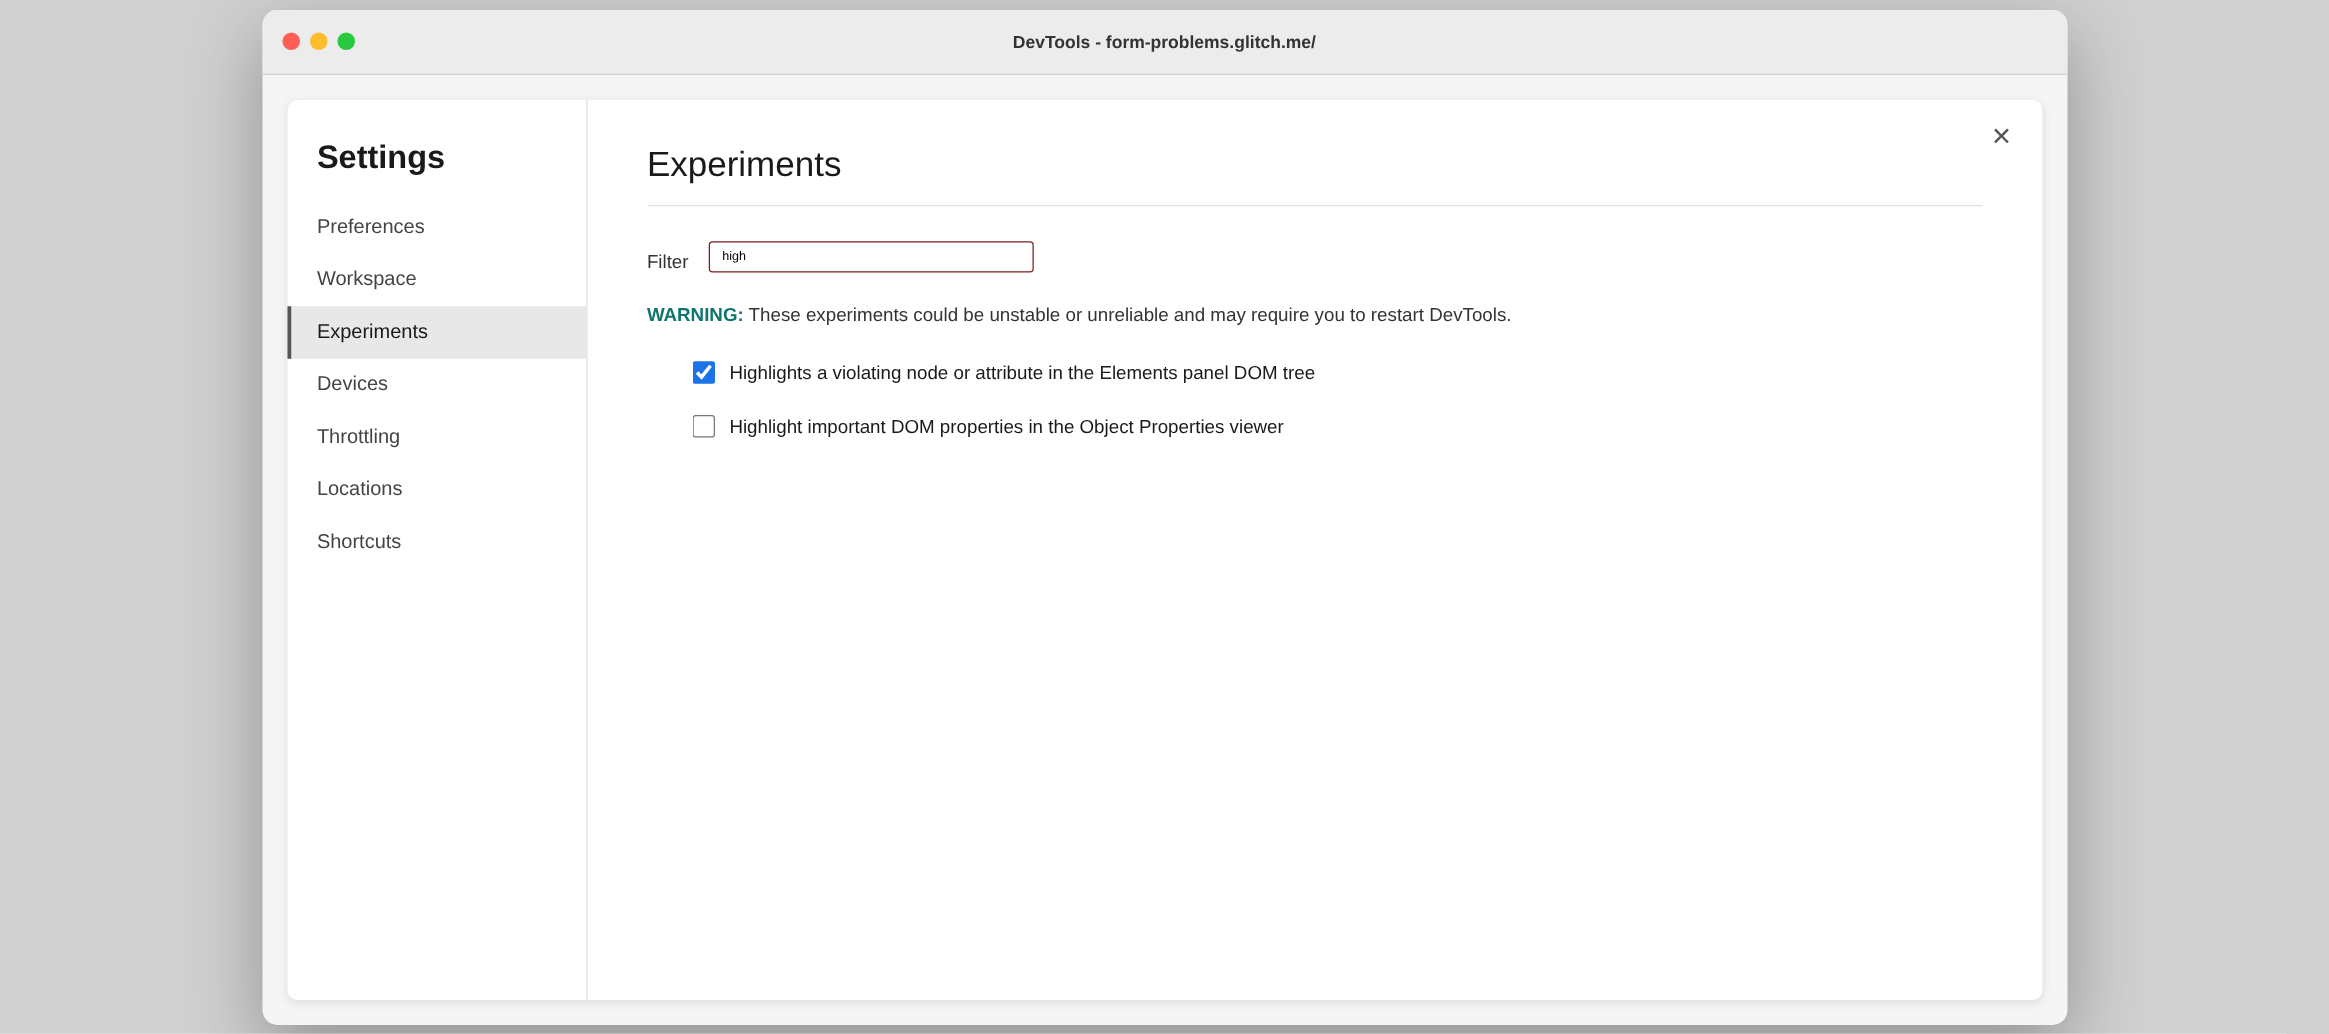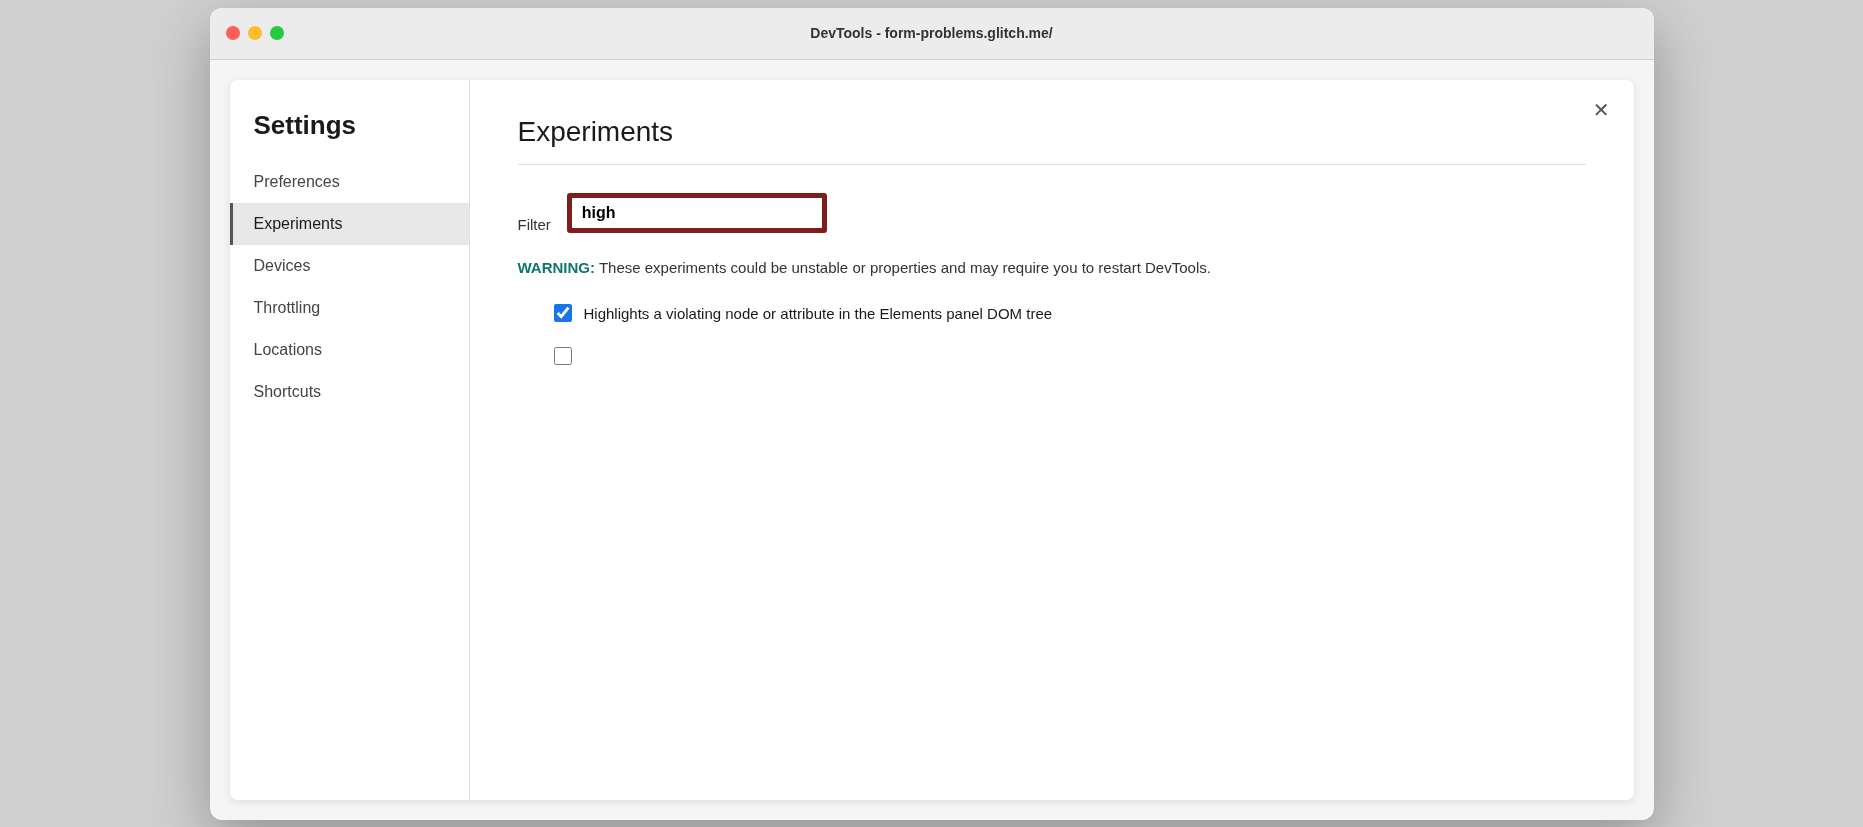--- a/index.html
+++ b/index.html
@@ -144,27 +144,26 @@
       gap: 16px;
       margin-bottom: 24px;
     }
 
     .filter-label {
       font-size: 15px;
       color: #333;
     }
 
     .filter-input {
-      border: 5px solid #7f1d1d;
+      border: 1px solid #7f1d1d;
       border-radius: 3px;
       padding: 6px 10px;
-      font-size: 16px;
+      font-size: 10px;
       width: 260px;
       outline: none;
-      font-weight: bold;
     }
 
     .warning-text {
       font-size: 15px;
       color: #333;
       margin-bottom: 24px;
       line-height: 1.5;
     }
 
     .warning-label {
@@ -210,20 +209,23 @@
   </div>
 
   <div class="content-area">
 
     <div class="sidebar">
       <div class="sidebar-heading">Settings</div>
 
       <div class="sidebar-item">
         <span>Preferences</span>
       </div>
+      <div class="sidebar-item">
+        <span>Workspace</span>
+      </div>
       <div class="sidebar-item active">
         <span>Experiments</span>
       </div>
       <div class="sidebar-item">
         <span>Devices</span>
       </div>
       <div class="sidebar-item">
         <span>Throttling</span>
       </div>
       <div class="sidebar-item">
@@ -239,26 +241,27 @@
 
       <h1 class="panel-title">Experiments</h1>
       <hr class="divider">
 
       <div class="filter-row">
         <span class="filter-label">Filter</span>
         <input class="filter-input" type="text" value="high" style="">
       </div>
 
       <div class="warning-text">
-        <span class="warning-label">WARNING:</span><span> These experiments could be unstable or properties and may require you to restart DevTools.</span>
+        <span class="warning-label">WARNING:</span><span> These experiments could be unstable or unreliable and may require you to restart DevTools.</span>
       </div>
 
       <div class="experiment-item">
         <input type="checkbox" class="experiment-checkbox" checked="" style="">
         <span class="experiment-label">Highlights a violating node or attribute in the Elements panel DOM tree</span>
       </div>
 
       <div class="experiment-item">
         <input type="checkbox" class="experiment-checkbox" style="">
+        <span class="experiment-label">Highlight important DOM properties in the Object Properties viewer</span>
       </div>
     </div>
   </div>
 </div>
 
 </body></html>

